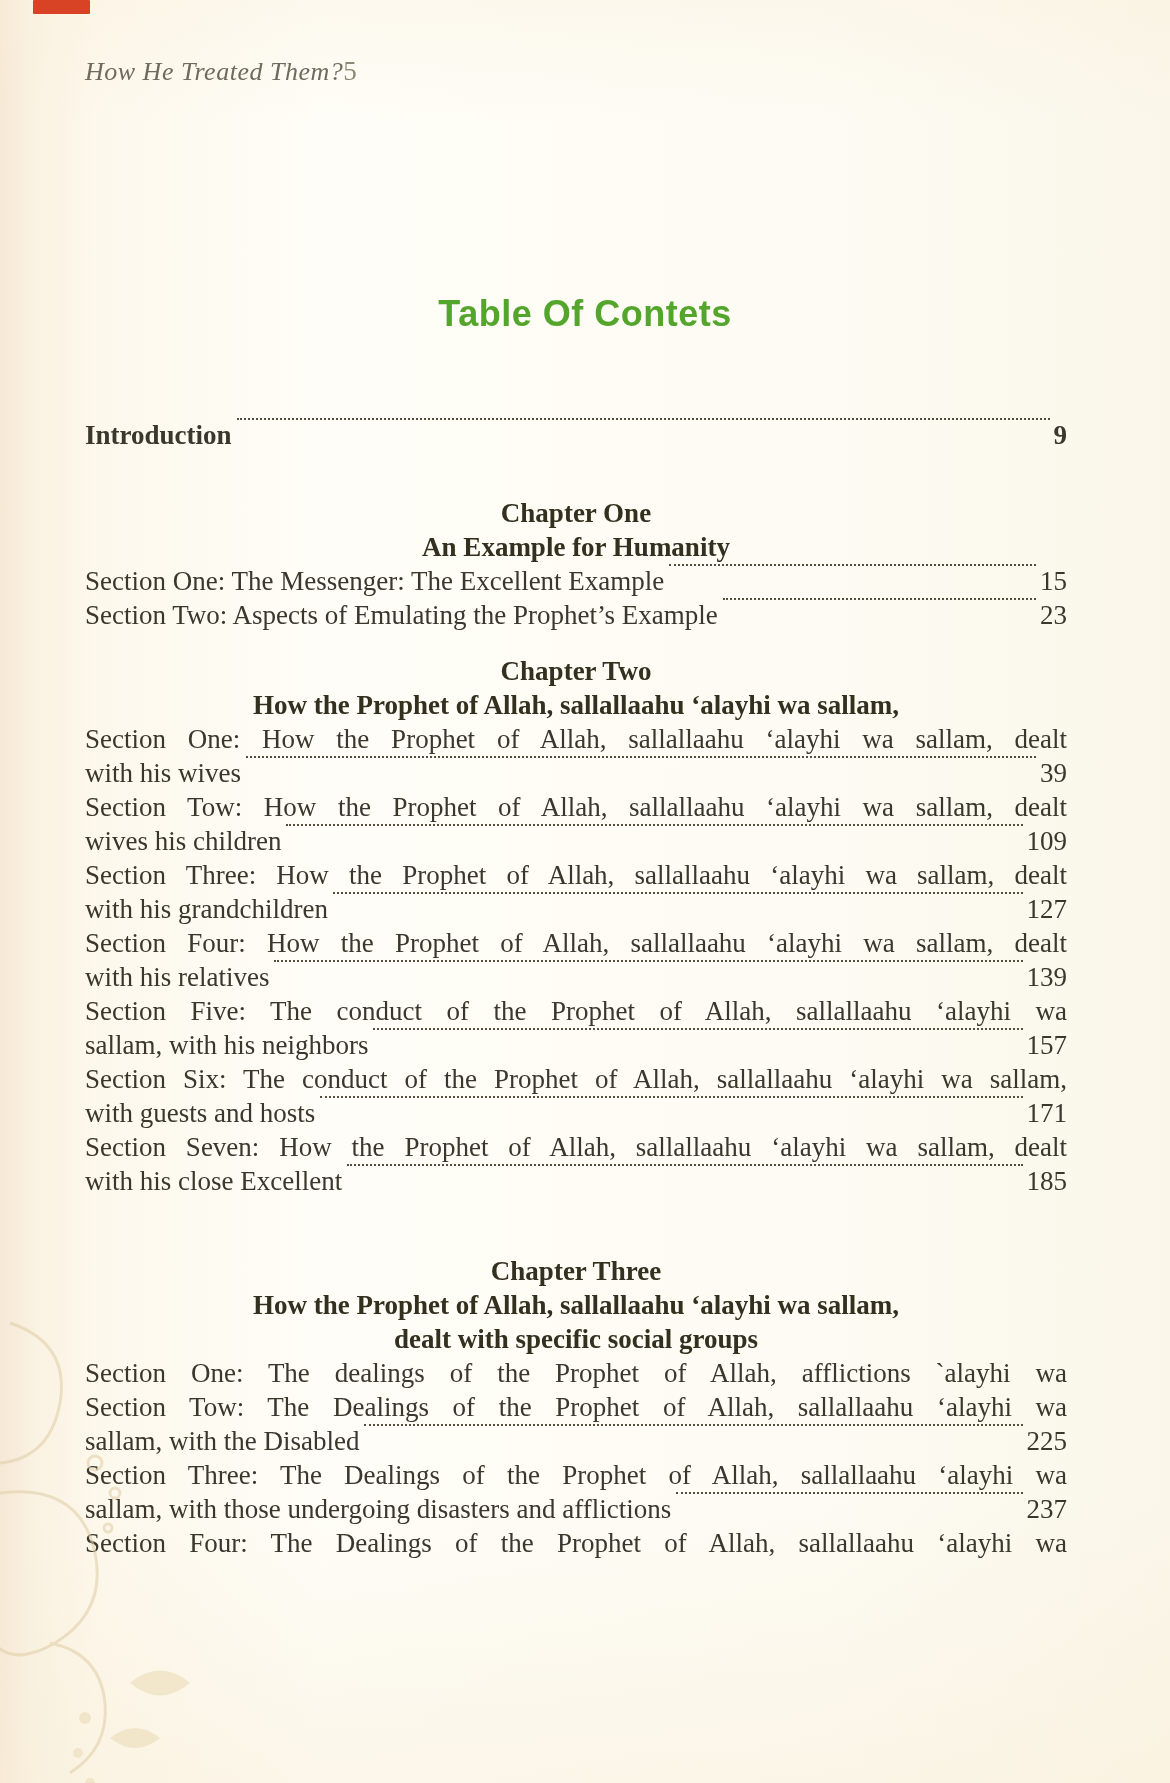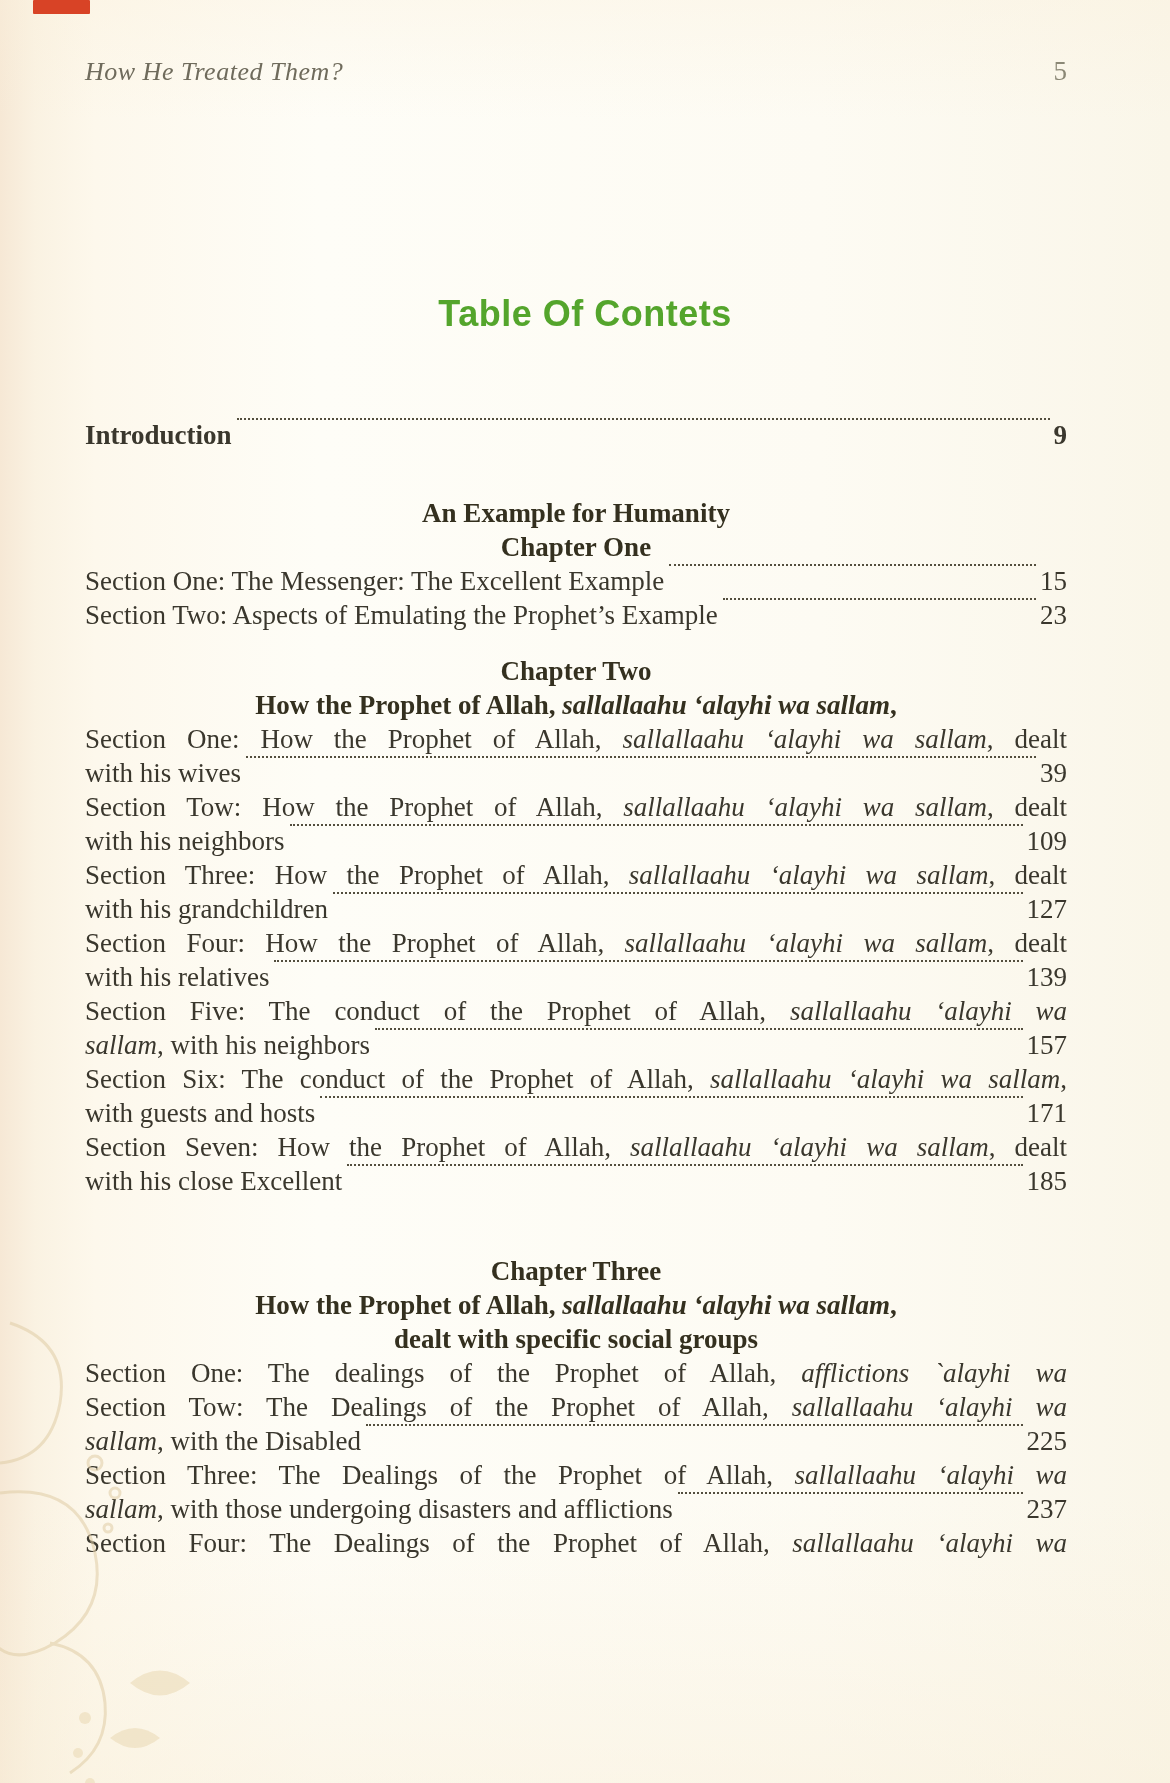--- a/index.html
+++ b/index.html
@@ -10,42 +10,42 @@
     overflow: hidden;
     background:
       linear-gradient(180deg, rgba(250,240,220,.35) 0, rgba(255,255,255,0) 120px, rgba(255,255,255,0) 1500px, rgba(248,238,216,.45) 1783px),
       linear-gradient(90deg, #f6e8d5 0px, #faf2e2 35px, #fdf8ec 95px, #fefdf7 320px, #fdfbf3 820px, #faf6e9 1170px);
     color:#3a372d;
     font-family: "Liberation Serif", "DejaVu Serif", serif;
   }
   .scan-mark { position:absolute; left:33px; top:0; width:57px; height:14px; background:#d8392393; background:#d84326; border-radius:1px; }
   .runhead {
     position:absolute; top:56px; left:85px; right:103px;
-    display:flex; justify-content:space-between; align-items:baseline;
+    display:flex; justify-content:flex-start; align-items:baseline;
   }
   .runhead .rtitle { font-style:italic; font-size:26px; color:#6f6b5c; letter-spacing:.5px; }
   .runhead .rpage { font-size:27px; color:#8b8876; }
   .toc-title {
     position:absolute; top:293px; left:0; width:100%;
     text-align:center;
     font-family:"Liberation Sans","DejaVu Sans",sans-serif;
     font-weight:bold; font-size:36px; letter-spacing:.5px;
   }
   .toc {
     position:absolute; top:418px; left:85px; width:982px;
     font-size:27px; line-height:34px;
   }
   .entry { margin:0; }
   .entry.bold { font-weight:bold; }
   .line-full { text-align:justify; text-align-last:justify; }
   .tail { display:flex; align-items:flex-start; }
   .tail .txt { white-space:nowrap; }
   .dots { flex:1 1 auto; min-width:24px; height:0; border-bottom:2px dotted #534e3e; margin:0 4px 8px 5px; }
   .pnum { white-space:nowrap; }
-  .it { font-style:italic; }
+  .it { }
   .chapter { margin-top:0; }
   .chapter .ch-line { text-align:center; font-weight:bold; color:#34301f; }
   .chapter.c1 { margin-top:44px; }
   .chapter.c2 { margin-top:22px; }
   .chapter.c3 { margin-top:56px; }
   .watermark { position:absolute; left:-10px; bottom:-20px; opacity:.55; pointer-events:none; }
 </style>
 </head>
 <body>
 
@@ -61,22 +61,22 @@
 
   <div class="toc" id="toc">
       <div class="entry bold">
         <div class="tail">
           <span class="txt"><span>Introduction</span></span>
           <span class="dots"></span>
           <span class="pnum">9</span>
         </div>
       </div>
       <div class="chapter c1">
+        <div class="ch-line"><span>Chapter One</span></div>
         <div class="ch-line"><span>An Example for Humanity</span></div>
-        <div class="ch-line"><span>Chapter One</span></div>
         <div class="entry">
           <div class="tail">
             <span class="txt"><span>Section One: The Messenger: The Excellent Example</span></span>
             <span class="dots"></span>
             <span class="pnum">15</span>
           </div>
         </div>
         <div class="entry">
           <div class="tail">
             <span class="txt"><span>Section Two: Aspects of Emulating the Prophet’s Example</span></span>
@@ -92,21 +92,21 @@
           <div class="line-full"><span>Section One: How the Prophet of Allah, </span><span class="it">sallallaahu ‘alayhi wa sallam</span><span>, dealt</span></div>
           <div class="tail">
             <span class="txt"><span>with his wives</span></span>
             <span class="dots"></span>
             <span class="pnum">39</span>
           </div>
         </div>
         <div class="entry">
           <div class="line-full"><span>Section Tow: How the Prophet of Allah, </span><span class="it">sallallaahu ‘alayhi wa sallam</span><span>, dealt</span></div>
           <div class="tail">
-            <span class="txt"><span>with his neighbors</span></span>
+            <span class="txt"><span>wives his children</span></span>
             <span class="dots"></span>
             <span class="pnum">109</span>
           </div>
         </div>
         <div class="entry">
           <div class="line-full"><span>Section Three: How the Prophet of Allah, </span><span class="it">sallallaahu ‘alayhi wa sallam</span><span>, dealt</span></div>
           <div class="tail">
             <span class="txt"><span>with his grandchildren</span></span>
             <span class="dots"></span>
             <span class="pnum">127</span>

